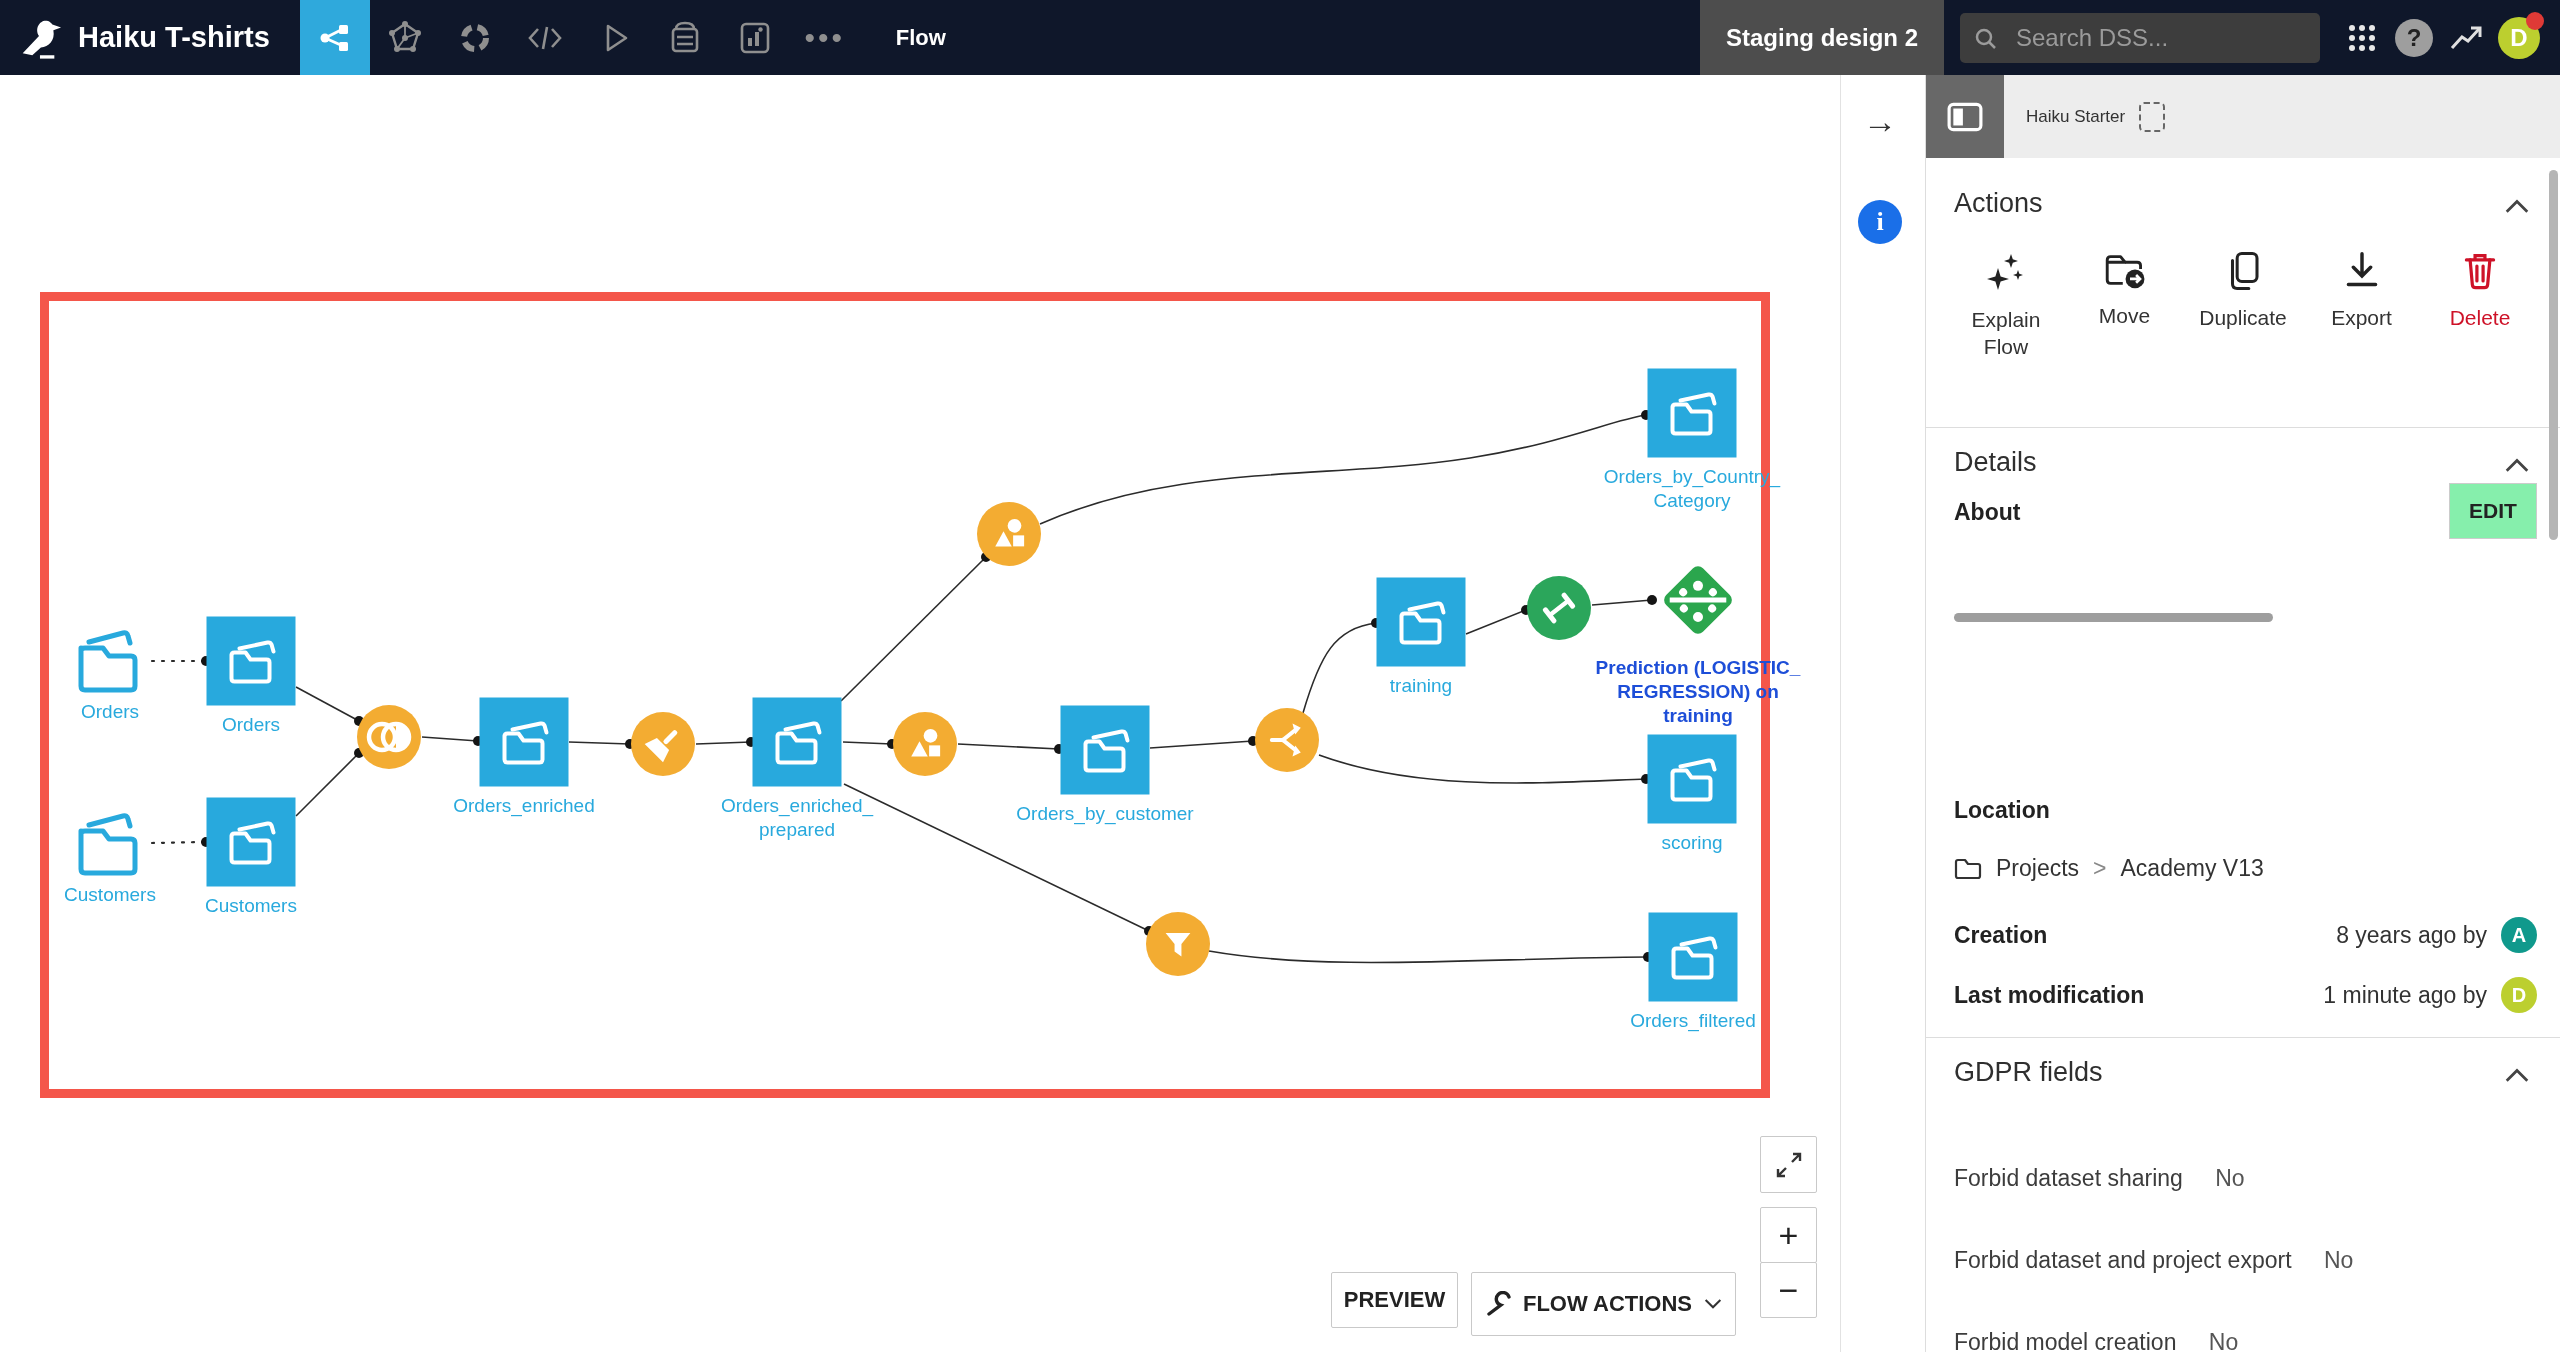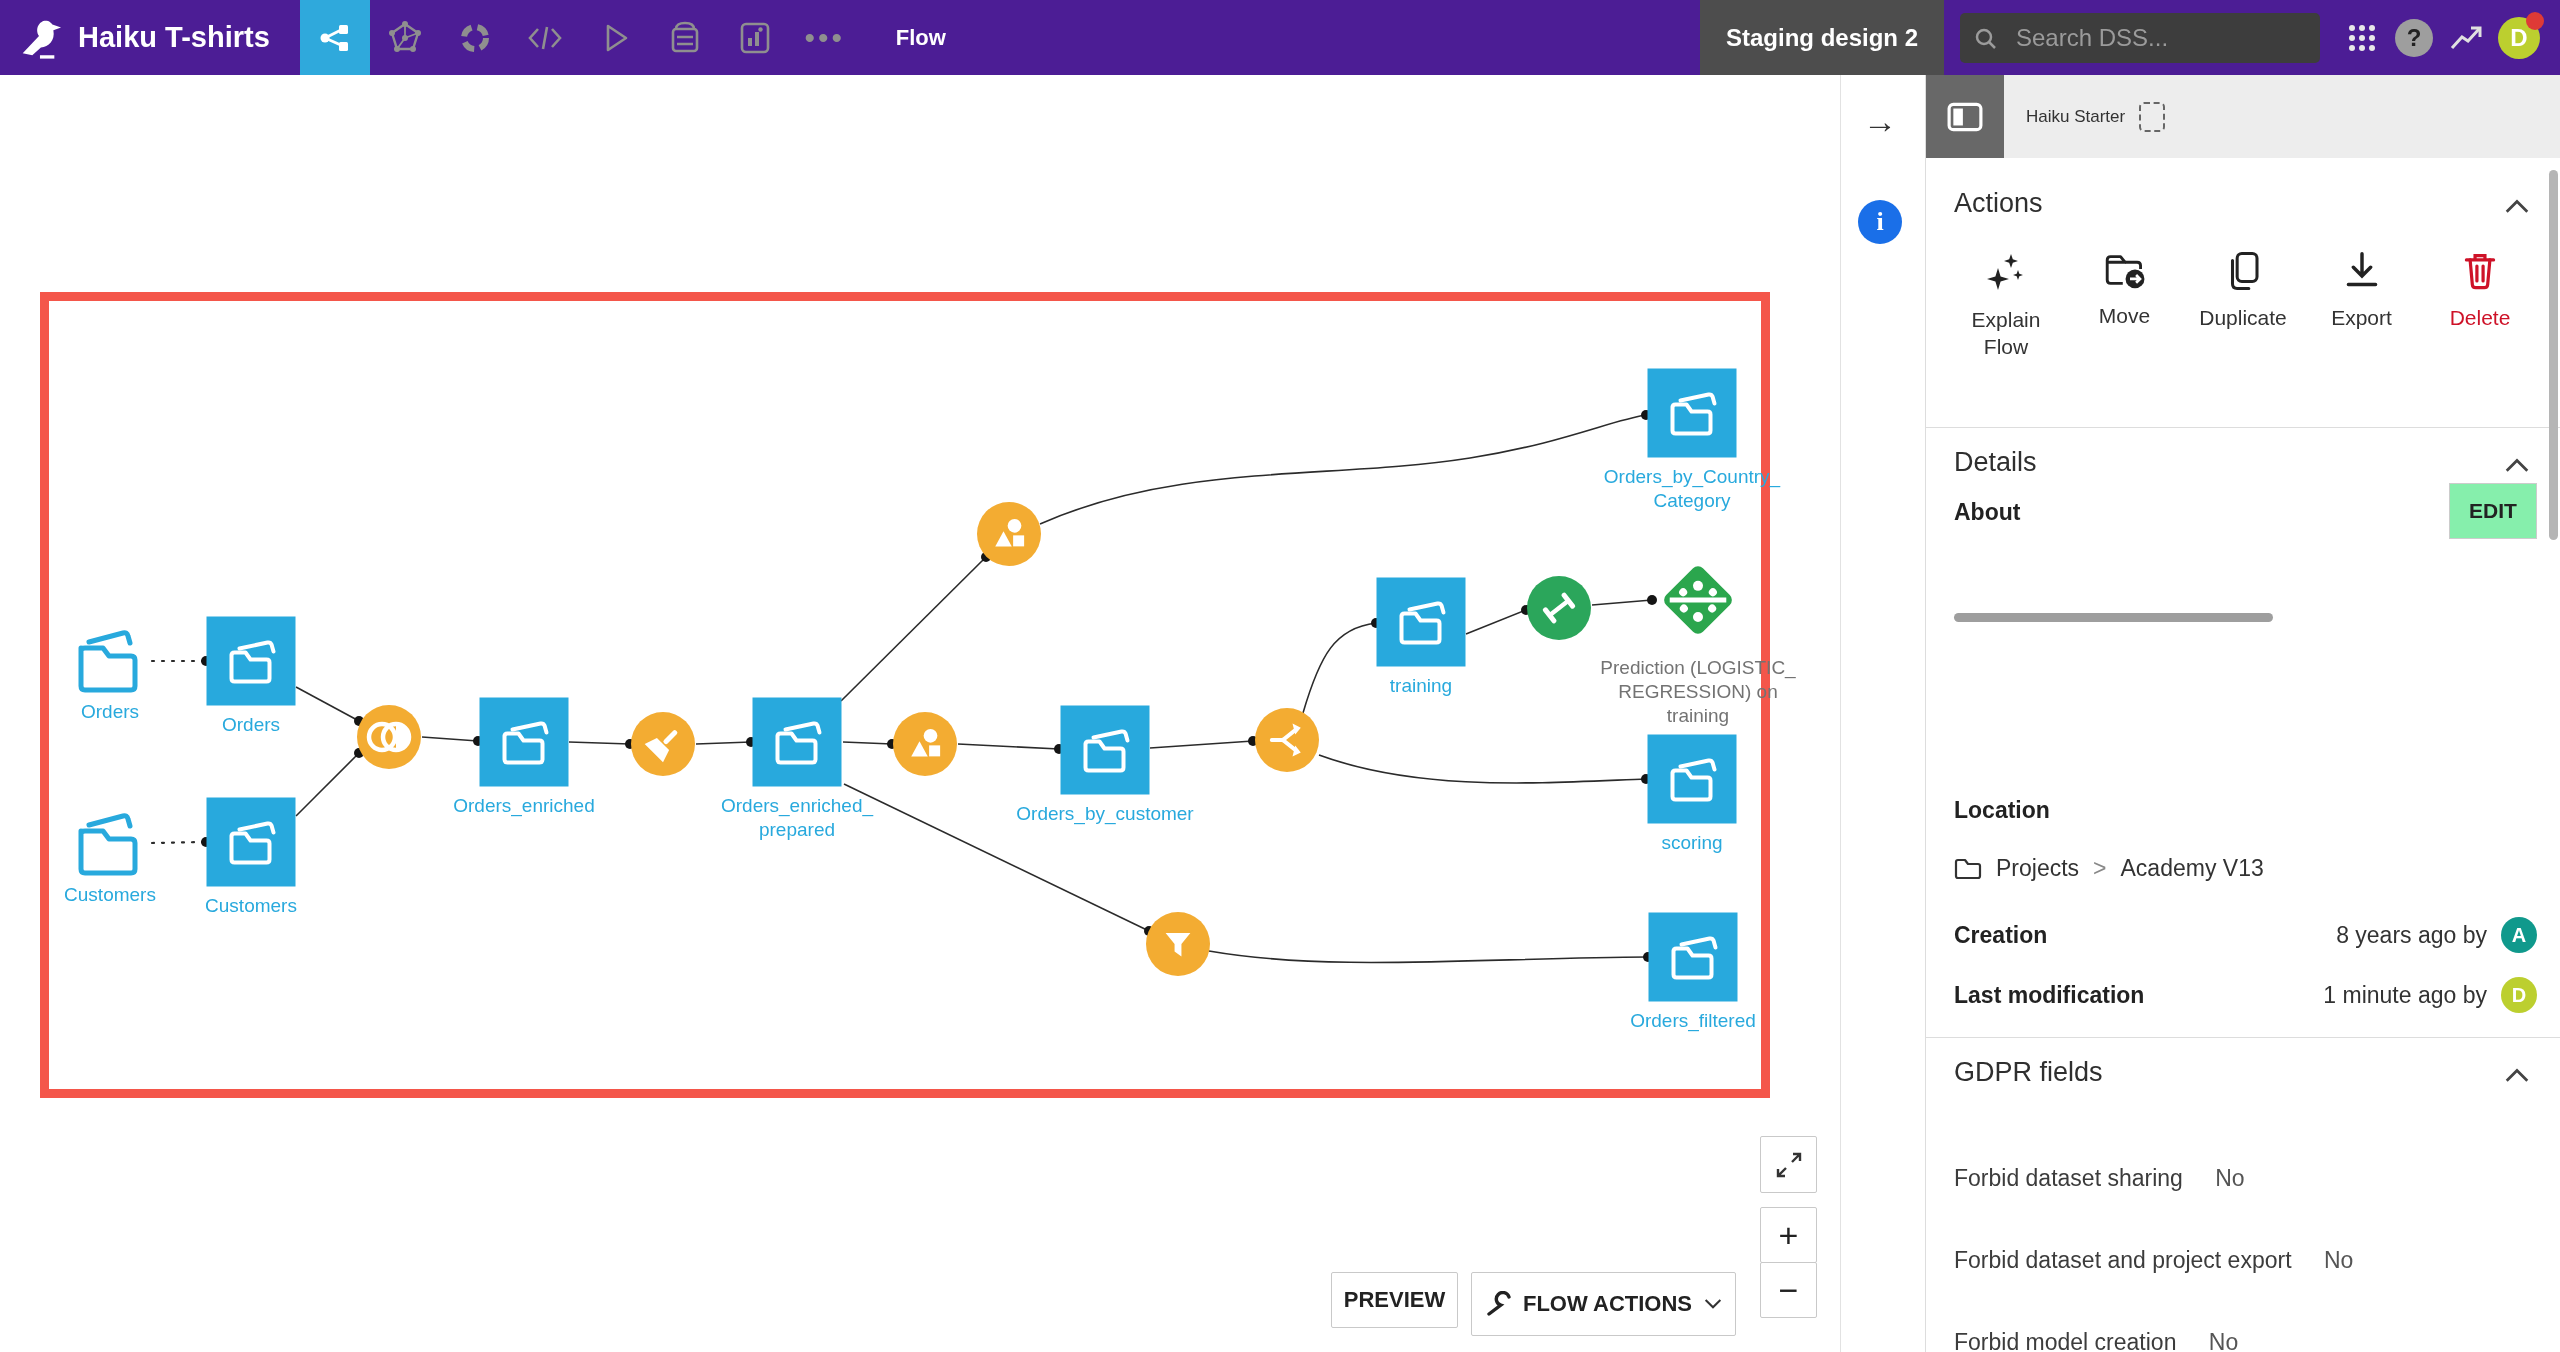--- a/index.html
+++ b/index.html
@@ -2,21 +2,21 @@
 <html><head>
 <meta charset="utf-8">
 <style>
   * { margin:0; padding:0; box-sizing:border-box; }
   html,body { width:2560px; height:1352px; overflow:hidden; background:#fff;
     font-family:"Liberation Sans", sans-serif; }
   #app { position:relative; width:2560px; height:1352px; }
 
   
   .navbar { position:absolute; left:0; top:0; width:2560px; height:75px;
-    background:#4c1d95; display:flex; align-items:center; z-index:30; }
+    background:#0f172a; display:flex; align-items:center; z-index:30; }
   .logo-box { width:78px; height:75px; display:flex; align-items:center; justify-content:center; cursor:pointer; }
   .project-name { color:#fff; font-size:29px; font-weight:bold; margin-right:30px; white-space:nowrap; cursor:pointer; }
   .nav-tab { width:70px; height:75px; display:flex; align-items:center; justify-content:center; cursor:pointer; }
   .nav-tab.active { background:#2fa9dc; }
   .nav-tab svg { display:block; }
   .nav-more { width:70px; height:75px; display:flex; align-items:center; justify-content:center;
     color:#8f8f8f; font-size:30px; letter-spacing:3px; cursor:pointer; }
   .page-title { color:#fff; font-size:22px; font-weight:bold; margin-left:36px; }
   .nav-right { margin-left:auto; display:flex; align-items:center; height:75px;border-radius:32px; }
   .instance-badge { height:75px; background:#4d4d4d; color:#fff; font-weight:bold; font-size:24px;
@@ -55,21 +55,21 @@
   .ann-rect { position:absolute; left:40px; top:217px; width:1730px; height:806px;
     border:9px solid #f4564a; z-index:1; }
   .edges { position:absolute; left:0; top:0; z-index:2; pointer-events:none; }
   .node { position:absolute; transform:translate(-50%,-50%); z-index:3; cursor:pointer;
     display:flex; align-items:center; justify-content:center; }
   .node.sq { width:89px; height:89px; background:#28a9dd; }
   .node.circ { width:64px; height:64px; border-radius:50%; background:#f3ac32; }
   .node.circ.green { background:#2ba65b; }
   .node-label { position:absolute; transform:translateX(-50%); text-align:center; font-size:19px;
     line-height:24px; color:#28a9dd; z-index:3; white-space:nowrap; }
-  .node-label.green { color:#737373; }
+  .node-label.green { color:#1d4ed8;font-weight:bold; }
 
   
   .cv-btn { position:absolute; background:#fff; border:1px solid #c9c9c9; border-radius:2px;
     display:flex; align-items:center; justify-content:center; font-weight:bold; font-size:22px;
     color:#222; cursor:pointer; z-index:5; font-family:"Liberation Sans", sans-serif; }
   .zoomer { font-size:34px; font-weight:normal; }
 
   
   .collapse-btn { position:absolute; left:1852px; top:96px; width:56px; height:50px; z-index:6;
     background:#fff; border:none; font-size:34px; color:#333; cursor:pointer; }

